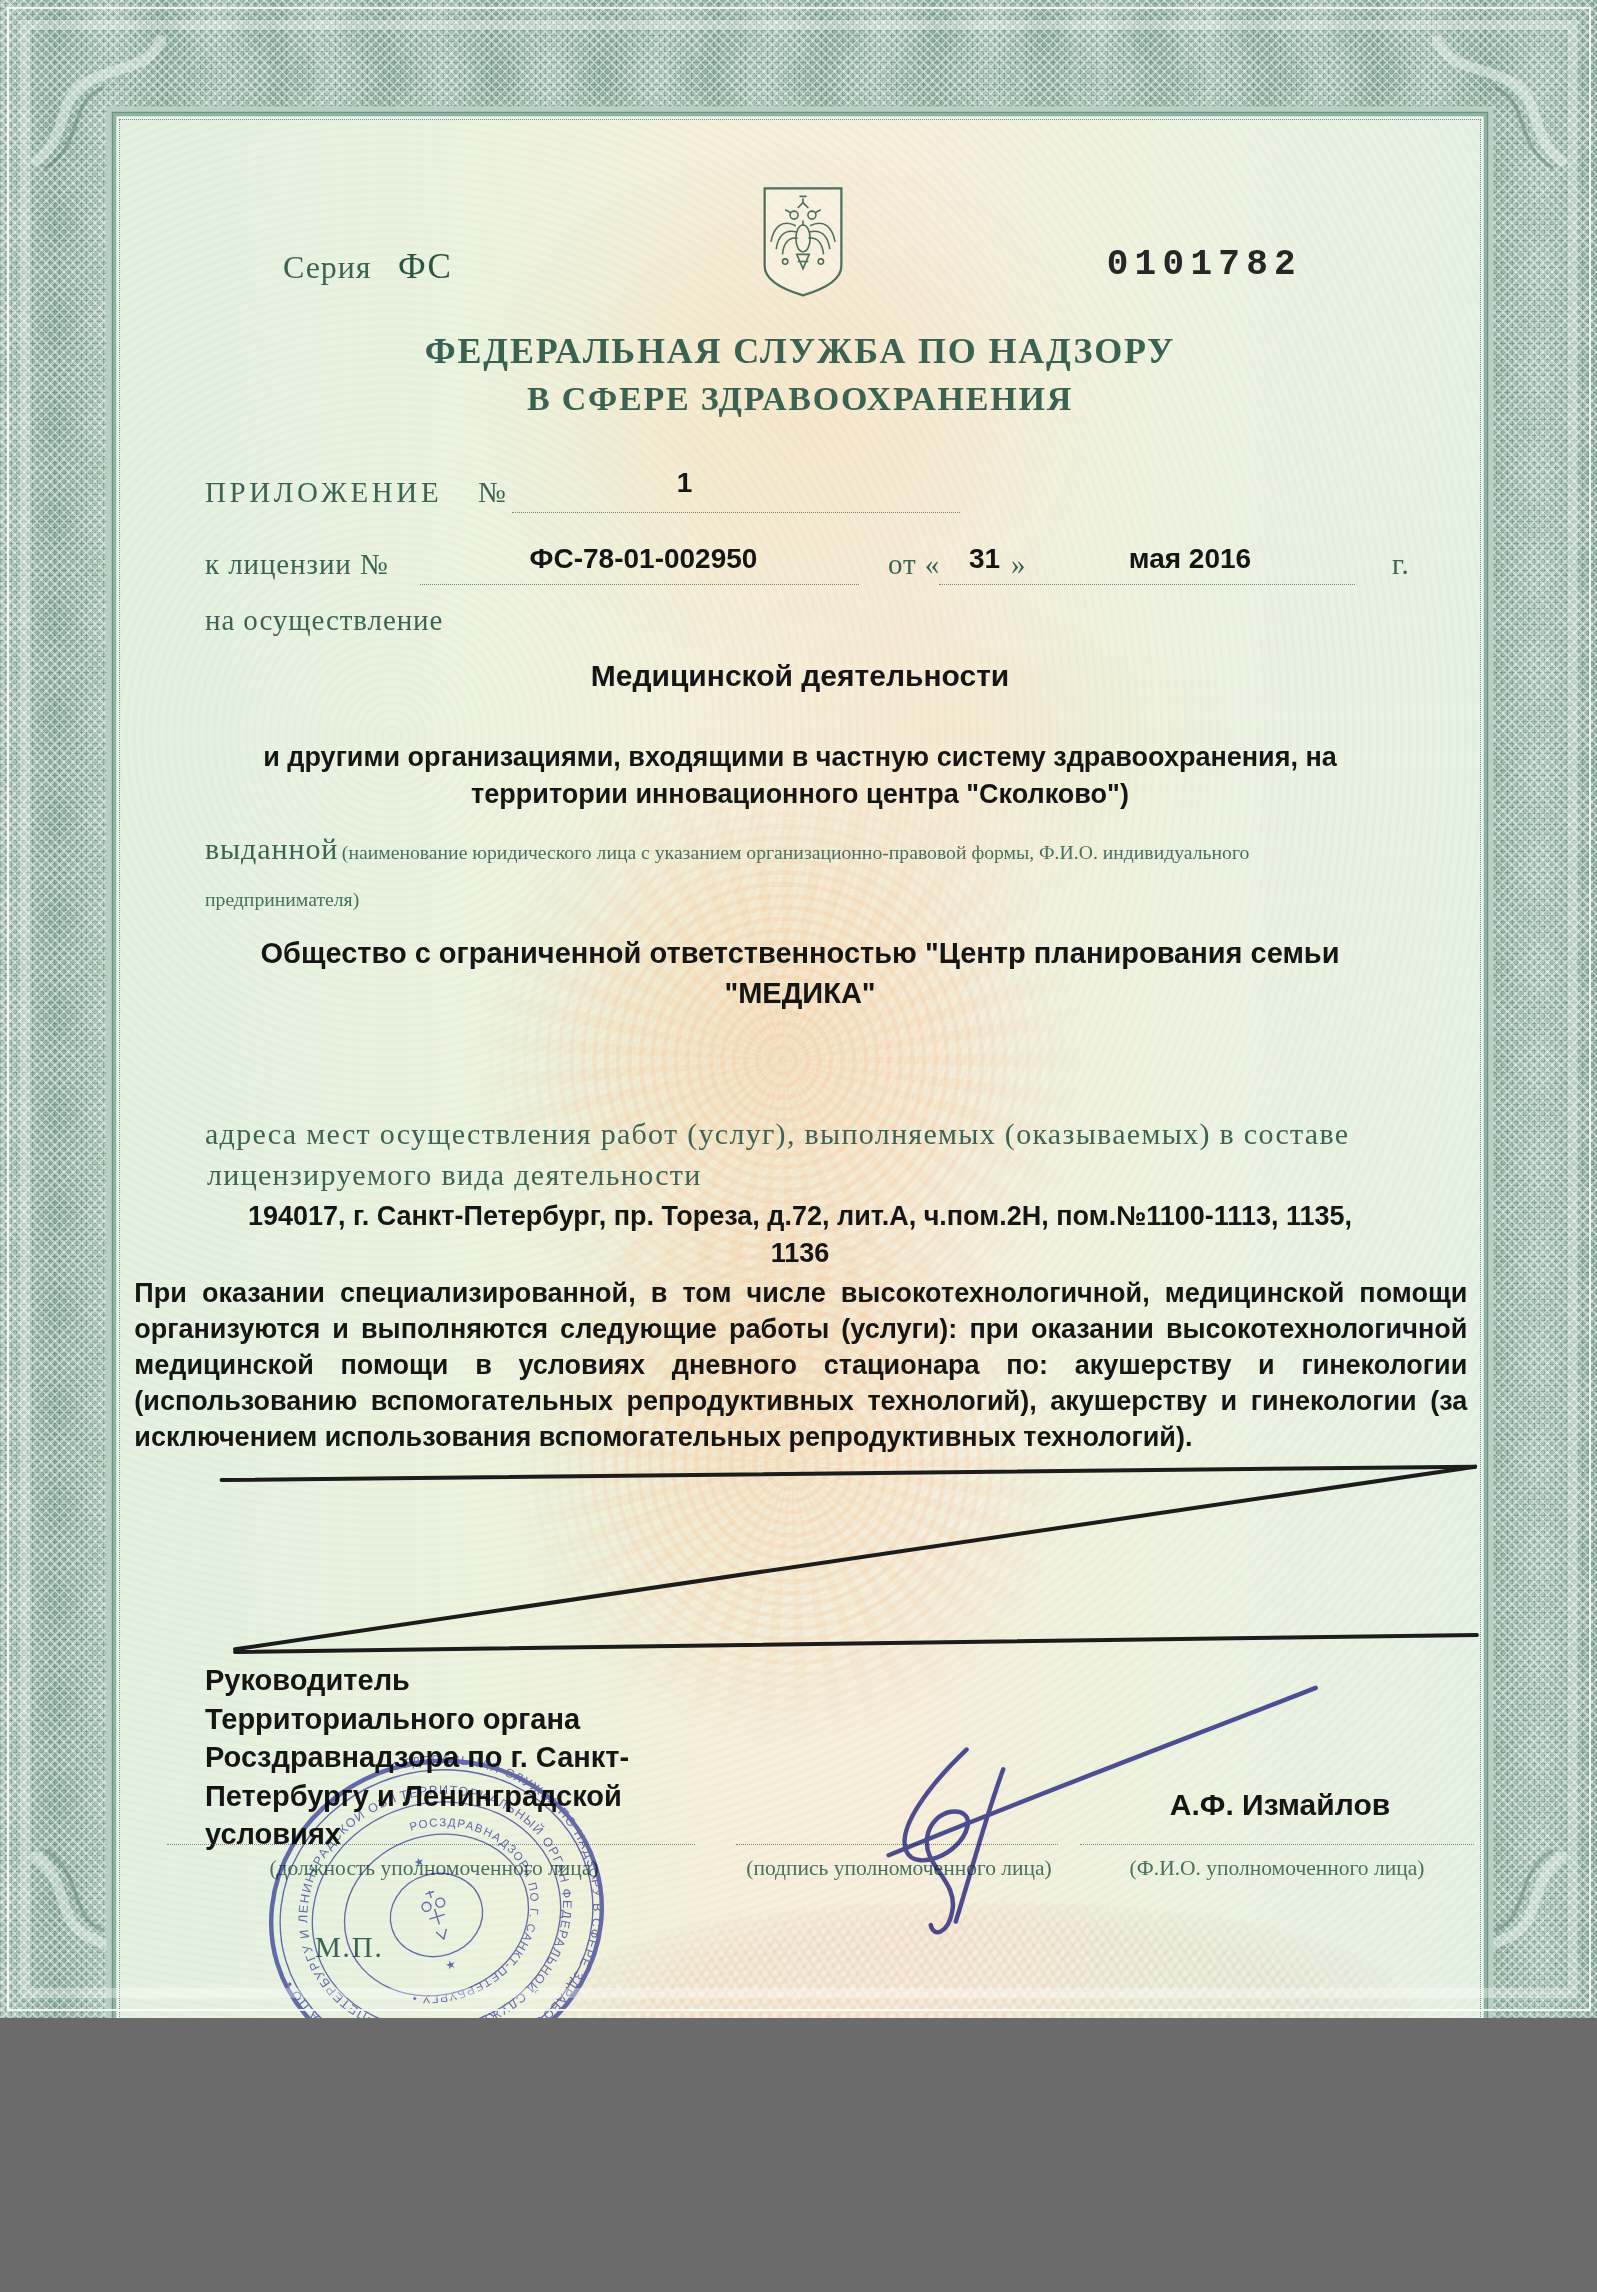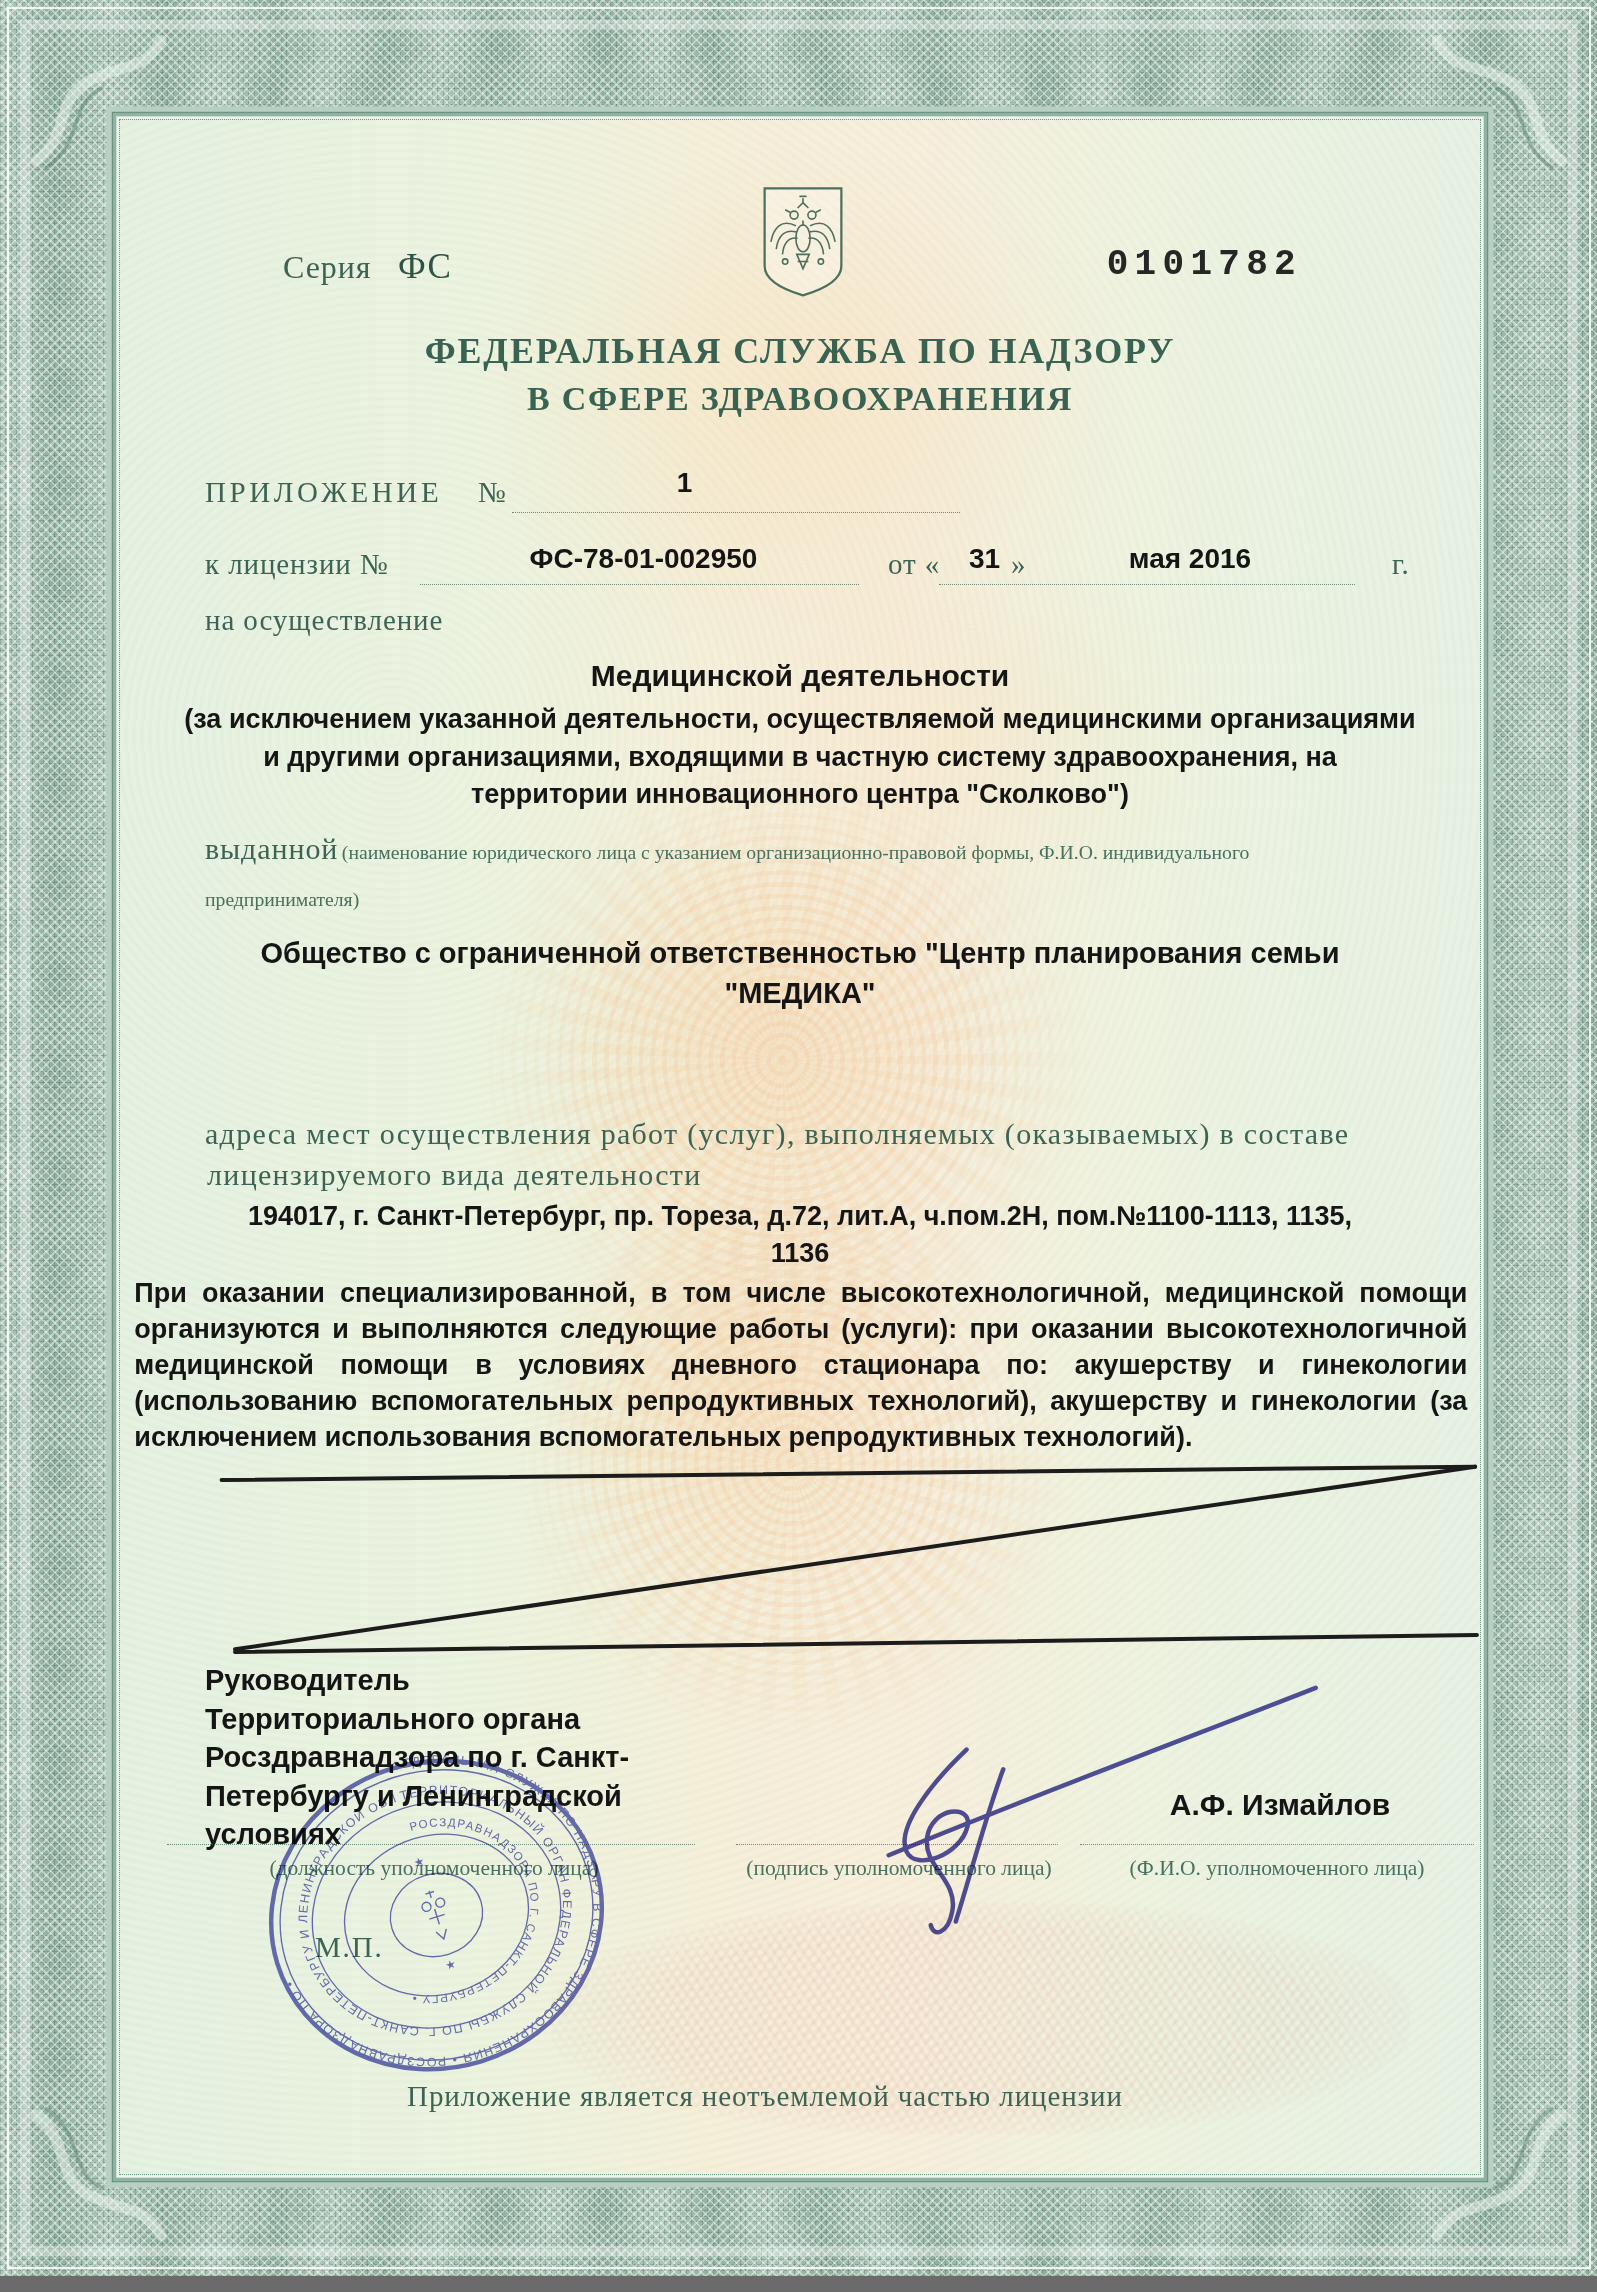--- a/index.html
+++ b/index.html
@@ -1,17 +1,17 @@
 <!DOCTYPE html>
 <html style="font-size:14.3px"><head>
 <meta charset="utf-8">
 <style>
   html,body{margin:0;padding:0;background:#6b6b6b;}
   .page{
-    position:relative; width:1598px; height:2276px; overflow:hidden;
+    position:relative; width:1598px; height:2018px; overflow:hidden;
     background-color:#a9c5b5;
     background-image:
       repeating-linear-gradient(45deg, rgba(255,255,255,.40) 0 1.8px, rgba(255,255,255,0) 1.8px 6.3px),
       repeating-linear-gradient(-45deg, rgba(255,255,255,.40) 0 1.8px, rgba(255,255,255,0) 1.8px 6.3px),
       repeating-linear-gradient(0deg, rgba(62,100,85,.28) 0 0.9px, rgba(0,0,0,0) 0.9px 5.4px),
       repeating-linear-gradient(90deg, rgba(62,100,85,.28) 0 0.9px, rgba(0,0,0,0) 0.9px 5.4px),
       repeating-linear-gradient(90deg, rgba(255,255,255,.16) 0 2.7px, rgba(93,131,114,.20) 54px 56px, rgba(255,255,255,.16) 107px 110px),
       linear-gradient(#9dbcab,#9dbcab);
     font-family:"Liberation Serif", serif;
   }
@@ -122,21 +122,20 @@
     <div class="abs label" style="left:768px; top:428px;">от «</div>
     <div class="abs bold-fill" style="left:849px; top:423px; font-size:28px;">31</div>
     <div class="abs label" style="left:891px; top:428px;">»</div>
     <div class="abs bold-fill centered" style="left:922px; top:423px; width:296px; font-size:28px;">мая 2016</div>
     <div class="abs dotline" style="left:819px; top:464px; width:416px;"></div>
     <div class="abs label" style="left:1272px; top:428px;">г.</div>
 
     <div class="abs label" style="left:85px; top:484px;">на осуществление</div>
 
     <div class="abs bold-fill centered" style="left:18px; top:539px; width:1324px; font-size:30px;">Медицинской деятельности</div>
-    <div class="abs bold-fill centered" style="left:18px; top:584px; width:1324px; font-size:27px;">(за исключением указанной деятельности, осуществляемой медицинскими организациями</div>
     <div class="abs bold-fill centered" style="left:18px; top:622px; width:1324px; font-size:27px;">и другими организациями, входящими в частную систему здравоохранения, на</div>
     <div class="abs bold-fill centered" style="left:18px; top:659px; width:1324px; font-size:27px;">территории инновационного центра "Сколково")</div>
 
     <div class="abs" style="left:85px; top:712px; width:1200px;">
       <span class="label" style="font-size:30px;">выданной</span>
       <span class="small-label">(наименование юридического лица с указанием организационно-правовой формы, Ф.И.О. индивидуального</span>
     </div>
     <div class="abs small-label" style="left:85px; top:768px;text-align:center;">предпринимателя)</div>
 
     <div class="abs bold-fill centered" style="left:18px; top:817px; width:1324px; font-size:29px;">Общество с ограниченной ответственностью "Центр планирования семьи</div>

